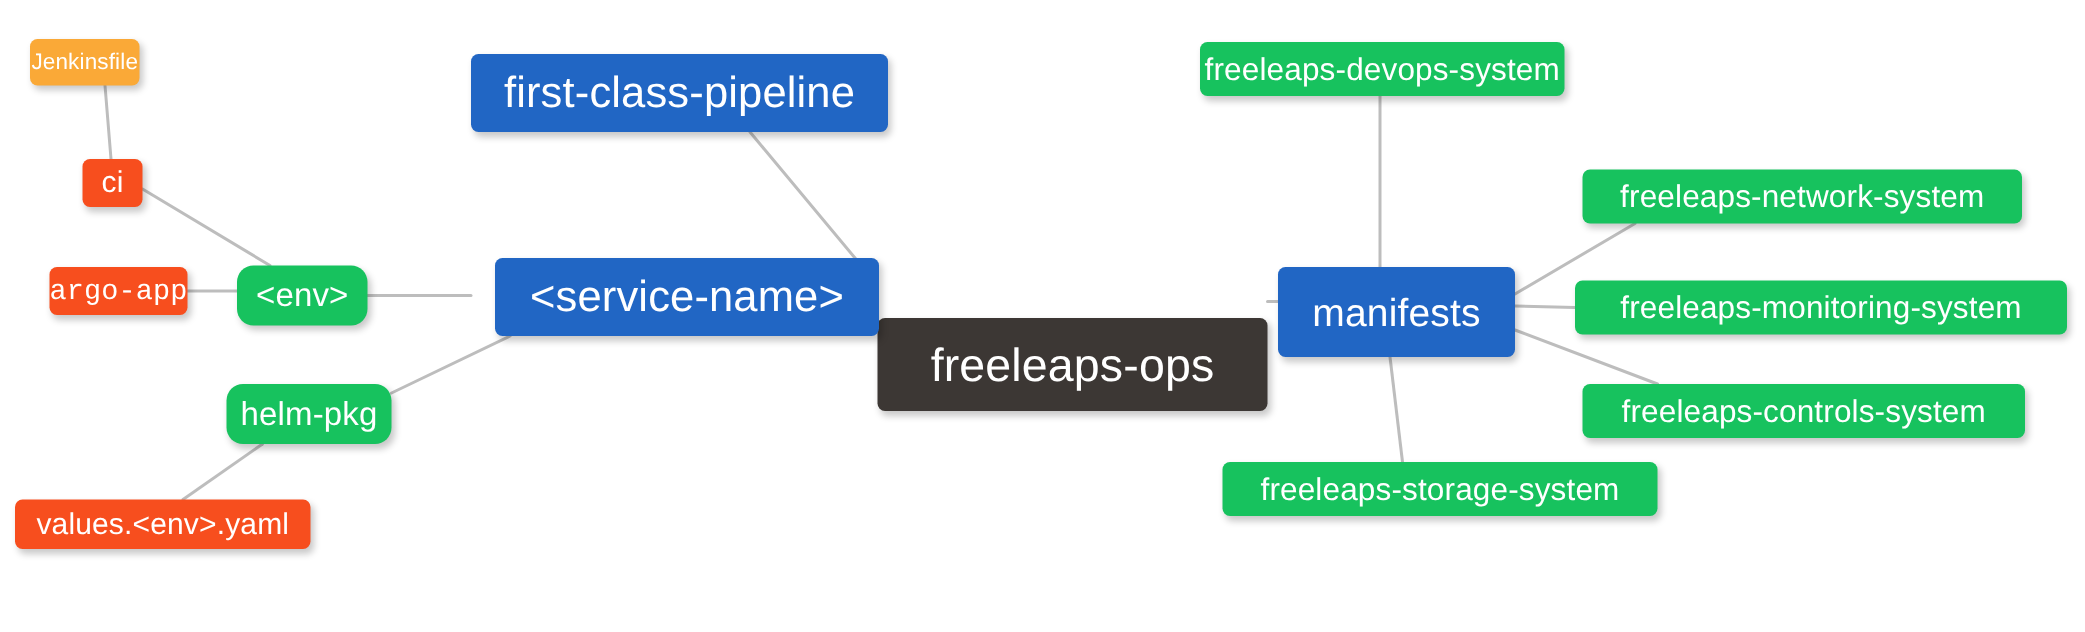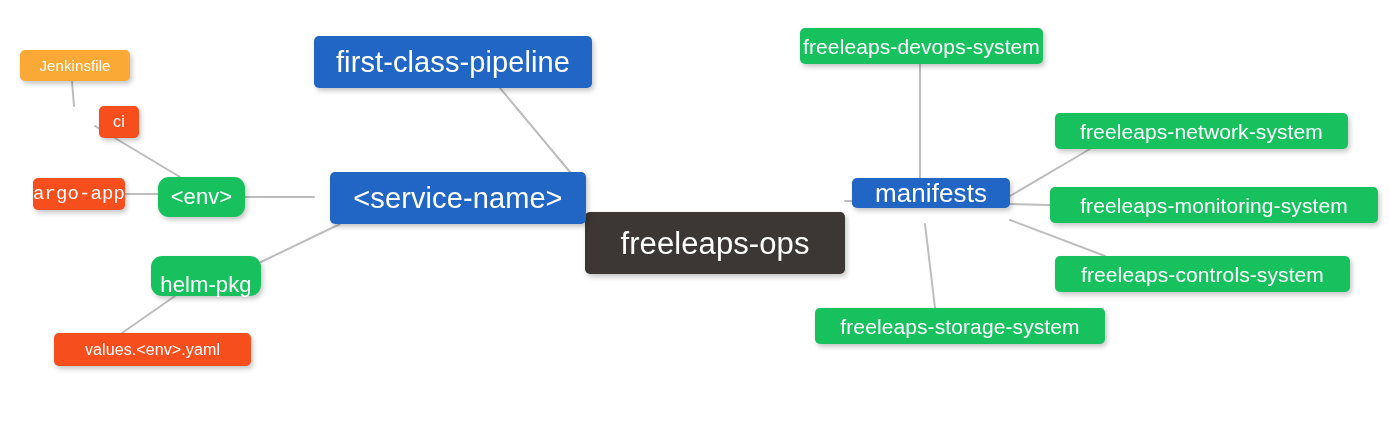--- a/index.html
+++ b/index.html
@@ -67,22 +67,21 @@
     background: #17c25e;
     font-size: 21px;
   }
   .lvl-red-mid {
     background: #f74e1e;
     font-size: 19px;
     font-family: Liberation Mono, monospace;
   }
   .lvl-red-sm {
     background: #f74e1e;
-    font-size: 16px;
-    margin-left: 44px;
+    font-size: 20px;
   }
   .lvl-orange-sm {
     background: #faa937;
     font-size: 15px;
   }
 </style>
 </head>
 <body>
 
 <div id="canvas">
@@ -105,45 +104,45 @@
   <div id="node-layer">
       <div class="node lvl-root" style="left: 585px; top: 172px; width: 260px; height: 62px; background: rgb(60, 55, 52);">
         <span class="node-label">freeleaps-ops</span>
       </div>
       <div class="node lvl-blue-big" style="left: 314px; top: 36px; width: 278px; height: 52px; background: rgb(33, 102, 196);">
         <span class="node-label">first-class-pipeline</span>
       </div>
       <div class="node lvl-blue-big" style="left: 314px; top: 172px; width: 256px; height: 52px; background: rgb(33, 102, 196); margin-left: 16px;">
         <span class="node-label">&lt;service-name&gt;</span>
       </div>
-      <div class="node lvl-blue-mid" style="left: 852px; top: 178px; width: 158px; height: 30px; background: rgb(33, 102, 196);">
+      <div class="node lvl-blue-mid" style="left: 852px; top: 178px; width: 158px; height: 60px; background: rgb(33, 102, 196);">
         <span class="node-label">manifests</span>
       </div>
       <div class="node lvl-green-mid" style="left: 158px; top: 177px; width: 87px; height: 40px; background: rgb(23, 194, 94);">
         <span class="node-label">&lt;env&gt;</span>
       </div>
-      <div class="node lvl-green-mid" style="left: 151px; top: 256px; width: 110px; height: 40px; background: rgb(23, 194, 94); align-items: flex-end;">
+      <div class="node lvl-green-mid" style="left: 151px; top: 256px; width: 110px; height: 40px; background: rgb(23, 194, 94);">
         <span class="node-label">helm-pkg</span>
       </div>
       <div class="node lvl-green-sm" style="left: 800px; top: 28px; width: 243px; height: 36px; background: rgb(23, 194, 94);">
         <span class="node-label">freeleaps-devops-system</span>
       </div>
       <div class="node lvl-green-sm" style="left: 1055px; top: 113px; width: 293px; height: 36px; background: rgb(23, 194, 94);">
         <span class="node-label">freeleaps-network-system</span>
       </div>
       <div class="node lvl-green-sm" style="left: 1050px; top: 187px; width: 328px; height: 36px; background: rgb(23, 194, 94);">
         <span class="node-label">freeleaps-monitoring-system</span>
       </div>
       <div class="node lvl-green-sm" style="left: 1055px; top: 256px; width: 295px; height: 36px; background: rgb(23, 194, 94); justify-content: center;">
         <span class="node-label">freeleaps-controls-system</span>
       </div>
       <div class="node lvl-green-sm" style="left: 815px; top: 308px; width: 290px; height: 36px; background: rgb(23, 194, 94);">
         <span class="node-label">freeleaps-storage-system</span>
       </div>
-      <div class="node lvl-orange-sm" style="left: 20px; top: 26px; width: 110px; height: 31px; background: rgb(250, 169, 55); margin-top: 24px;">
+      <div class="node lvl-orange-sm" style="left: 20px; top: 26px; width: 73px; height: 31px; background: rgb(250, 169, 55);">
         <span class="node-label">Jenkinsfile</span>
       </div>
       <div class="node lvl-red-sm" style="left: 55px; top: 106px; width: 40px; height: 32px; background: rgb(247, 78, 30);">
         <span class="node-label">ci</span>
       </div>
       <div class="node lvl-red-mid" style="left: 33px; top: 178px; width: 92px; height: 32px; background: rgb(247, 78, 30);">
         <span class="node-label">argo-app</span>
       </div>
       <div class="node lvl-red-sm" style="left: 10px; top: 333px; width: 197px; height: 33px; background: rgb(247, 78, 30);">
         <span class="node-label">values.&lt;env&gt;.yaml</span>

